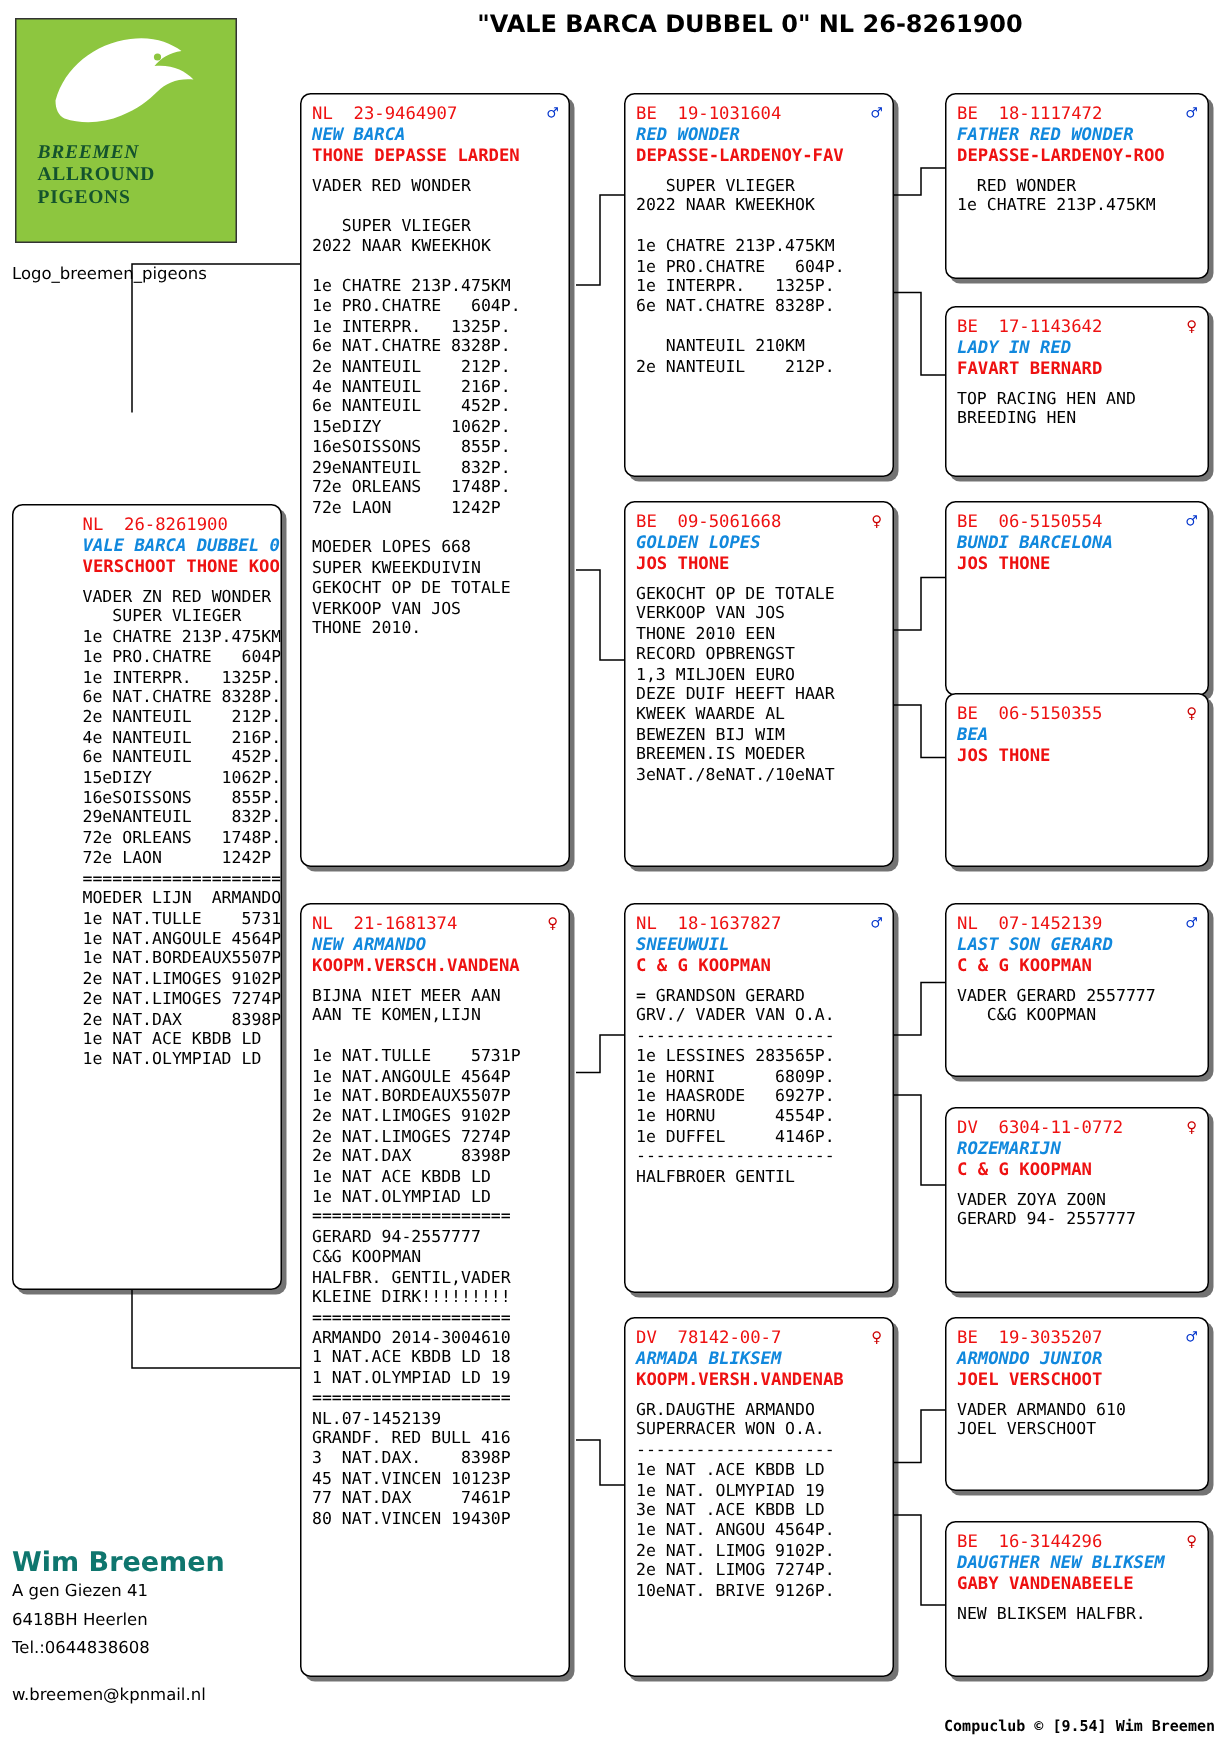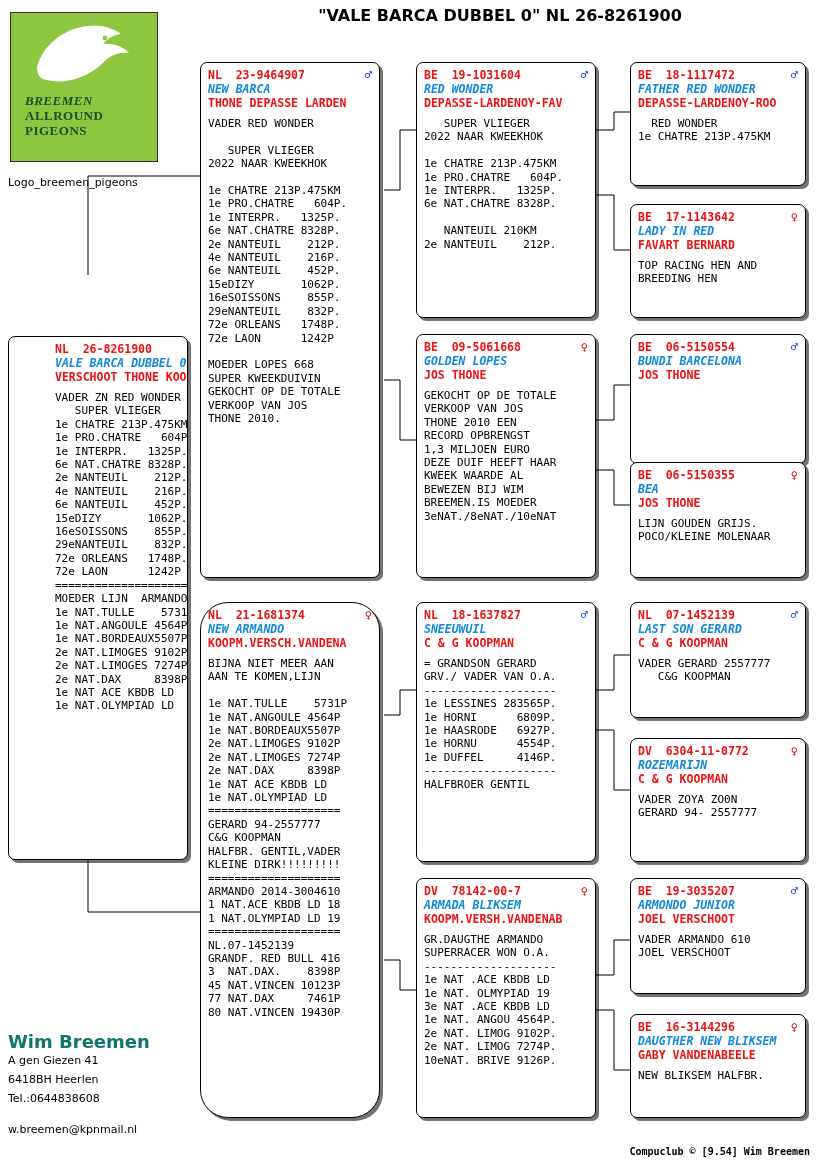--- a/index.html
+++ b/index.html
@@ -65,21 +65,21 @@
     background:#ffffff;
     border:1px solid #000;
     border-radius:7px;
     box-shadow:3px 3px 0 rgba(0,0,0,0.55);
     box-sizing:border-box;
     padding:5px 7px 4px 7px;
     overflow:hidden;
   }
   .hdr{
     display:block;
-    font-size:11.5px;font-weight:bold;color:#ee1111;
+    font-size:11.5px;font-weight:normal;color:#ee1111;
     white-space:pre;
     letter-spacing:0px;
   }
   .hdr-row{position:relative;}
   .sex{
     position:absolute;right:0px;top:0px;
     font-size:12px;font-weight:bold;
   }
   .sex.m{color:#0033cc;}
   .sex.f{color:#cc0000;}
@@ -200,21 +200,21 @@
 72e ORLEANS   1748P.
 72e LAON      1242P
 
 MOEDER LOPES 668
 SUPER KWEEKDUIVIN
 GEKOCHT OP DE TOTALE
 VERKOOP VAN JOS
 THONE 2010.</span>
   </div>
 
-  <div class="card" style="left:200px;top:602px;width:180px;height:516px;border-radius:28px;">
+  <div class="card" style="left:200px;top:602px;width:180px;height:516px;">
     <div class="hdr-row">
       <span class="hdr">NL  21-1681374</span>
       <span class="sex f">♀</span>
     </div>
     <span class="nick">NEW ARMANDO</span>
     <span class="owner2">KOOPM.VERSCH.VANDENA</span>
     <span class="body">BIJNA NIET MEER AAN
 AAN TE KOMEN,LIJN
 
 1e NAT.TULLE    5731P
@@ -350,22 +350,20 @@
     <span class="owner2">JOS THONE</span>
   </div>
 
   <div class="card" style="left:630px;top:462px;width:176px;height:116px;">
     <div class="hdr-row">
       <span class="hdr">BE  06-5150355</span>
       <span class="sex f">♀</span>
     </div>
     <span class="nick">BEA</span>
     <span class="owner2">JOS THONE</span>
-    <span class="body">LIJN GOUDEN GRIJS.
-POCO/KLEINE MOLENAAR</span>
   </div>
 
   <div class="card" style="left:630px;top:602px;width:176px;height:116px;">
     <div class="hdr-row">
       <span class="hdr">NL  07-1452139</span>
       <span class="sex m">♂</span>
     </div>
     <span class="nick">LAST SON GERARD</span>
     <span class="owner2">C &amp; G KOOPMAN</span>
     <span class="body">VADER GERARD 2557777

